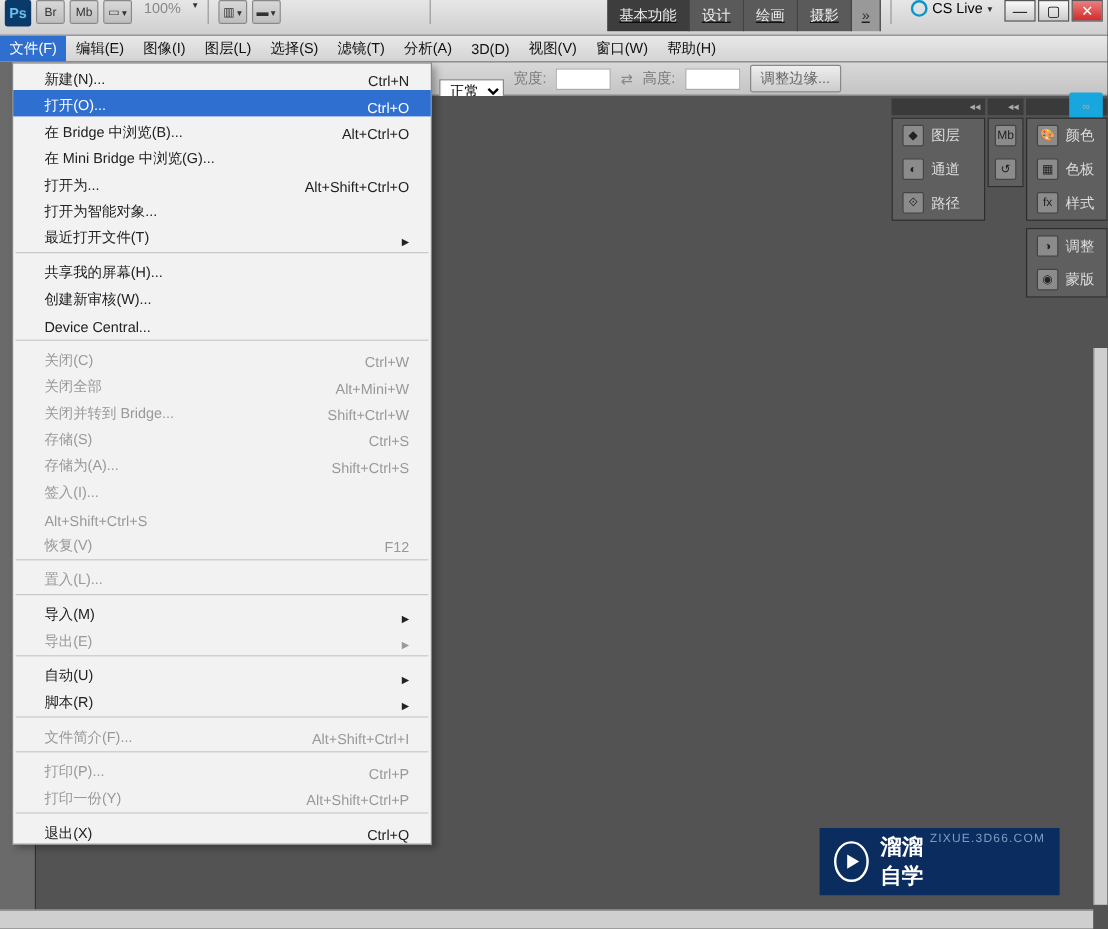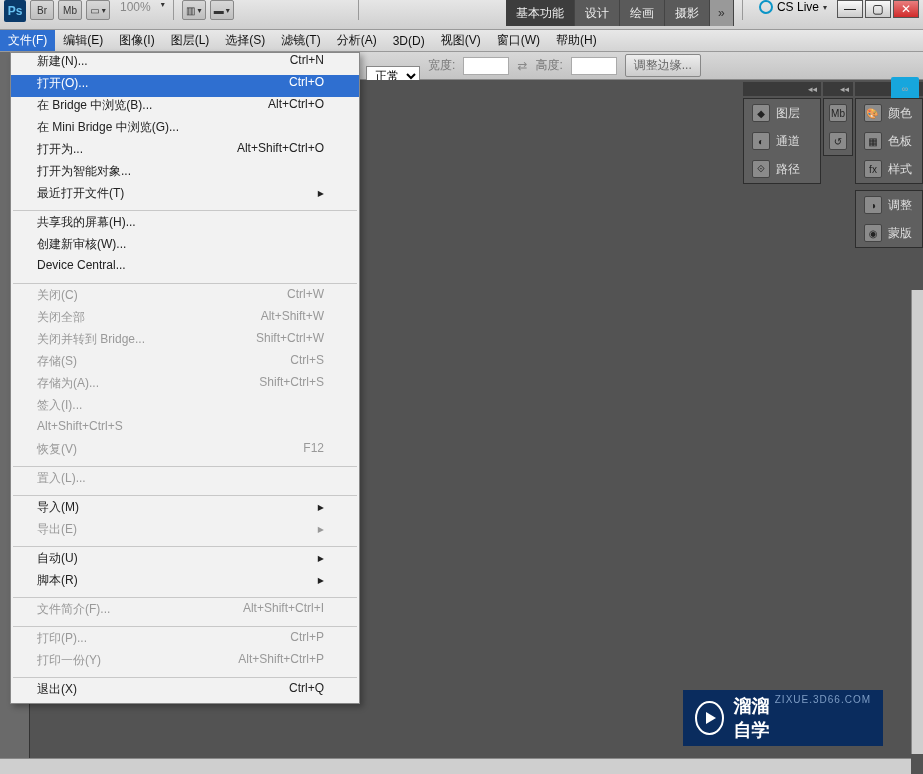--- a/index.html
+++ b/index.html
@@ -6,21 +6,21 @@
 body { background: #535353; width: 923px; height: 774px; overflow: hidden; position: relative; }
 
 
 .top-toolbar { height: 30px; background: linear-gradient(#e6e6e6,#cfcfcf); display: flex; align-items: flex-start; padding: 0 4px; gap: 4px; border-bottom: 1px solid #999; }
 .ps-logo { width: 22px; height: 22px; background: #0a3a6a; color: #67c0f0; display:flex; align-items:center; justify-content:center; font-weight:bold; border-radius:2px; }
 .top-btn { width: 24px; height: 20px; background: linear-gradient(#d8d8d8,#bebebe); border:1px solid #888; border-radius:2px; display:flex; align-items:center; justify-content:center; font-size:10px; color:#333; }
 .top-dropdown { display:flex; align-items:center; gap:2px; }
 .chev { font-size:8px; color:#333; }
 .zoom-text { color:#888; margin:0 6px; }
 .top-divider { width:1px; height:20px; background:#999; margin:0 4px; }
-.workspace-tabs { display:flex; margin-left:auto; gap:0; }
+.workspace-tabs { display:flex; margin-left:auto; gap:0;text-decoration:underline; }
 .ws-tab { height:26px; padding:0 10px; background:#5a5a5a; color:#eee; display:flex; align-items:center; border-right:1px solid #444; }
 .ws-tab.active { background:#3d3d3d; }
 .ws-more { width:24px; display:flex; align-items:center; justify-content:center; background:#999; color:#333; }
 .cslive-area { display:flex; align-items:center; gap:4px; margin-left:8px; }
 .cslive-circle { width:14px; height:14px; border:2px solid #0b95c7; border-radius:50%; }
 .win-controls { display:flex; gap:2px; margin-left:6px; }
 .win-btn { width:26px; height:18px; border:1px solid #555; display:flex; align-items:center; justify-content:center; font-size:12px; background:linear-gradient(#fafafa,#ccc); }
 .win-btn.close { background:linear-gradient(#e97e7e,#d12b2b); color:#fff; }
 
 
@@ -31,21 +31,21 @@
 
 .options-bar { height:28px; background:linear-gradient(#d8d8d8,#c4c4c4); display:flex; align-items:center; padding:0 6px; gap:8px; border-bottom:1px solid #888; margin-left:360px; }
 .opt-select { height:20px; border:1px solid #888; background:#fff; padding:0 4px;margin-top:20px; }
 .opt-label { color:#777; }
 .opt-input { width:46px; height:18px; background:#fff; border:1px solid #aaa; }
 .opt-btn { padding:2px 8px; background:linear-gradient(#eee,#ccc); border:1px solid #888; border-radius:2px; color:#666; }
 .swap-arrows { color:#888; }
 
 
 .dropdown { position:absolute; top:52px; left:10px; width:350px; background:#f2f2f2; border:1px solid #888; box-shadow:3px 3px 6px rgba(0,0,0,.3); z-index:100; }
-.dd-row { height:22px; display:flex; align-items:flex-start; justify-content:space-between; padding:0 35px 0 26px; color:#222; }
+.dd-row { height:22px; display:flex; align-items:flex-end; justify-content:space-between; padding:0 18px 0 26px; color:#222; }
 .dd-row.highlighted { background:#2f6fd0; color:#fff; }
 .dd-row.disabled { color:#999; }
 .dd-sep { height:1px; background:#c8c8c8; margin:3px 2px; }
 .dd-row .arrow::after { content:"▶"; font-size:8px; }
 
 
 .right-dock { position:absolute; right:0; top:82px; width:180px; display:flex; gap:2px; }
 .dock-col { display:flex; flex-direction:column; gap:2px; }
 .dock-header { height:14px; background:#3a3a3a; display:flex; justify-content:flex-end; align-items:center; padding:0 4px; gap:4px; }
 .dock-header span { color:#aaa; font-size:9px; }
@@ -181,21 +181,21 @@
       <span>Device Central...</span>
       <span></span>
     </div>
     <div class="dd-sep"></div>
     <div class="dd-row disabled">
       <span>关闭(C)</span>
       <span>Ctrl+W</span>
     </div>
     <div class="dd-row disabled">
       <span>关闭全部</span>
-      <span>Alt+Shift+W</span>
+      <span>Alt+Mini+W</span>
     </div>
     <div class="dd-row disabled">
       <span>关闭并转到 Bridge...</span>
       <span>Shift+Ctrl+W</span>
     </div>
     <div class="dd-row disabled">
       <span>存储(S)</span>
       <span>Ctrl+S</span>
     </div>
     <div class="dd-row disabled">

